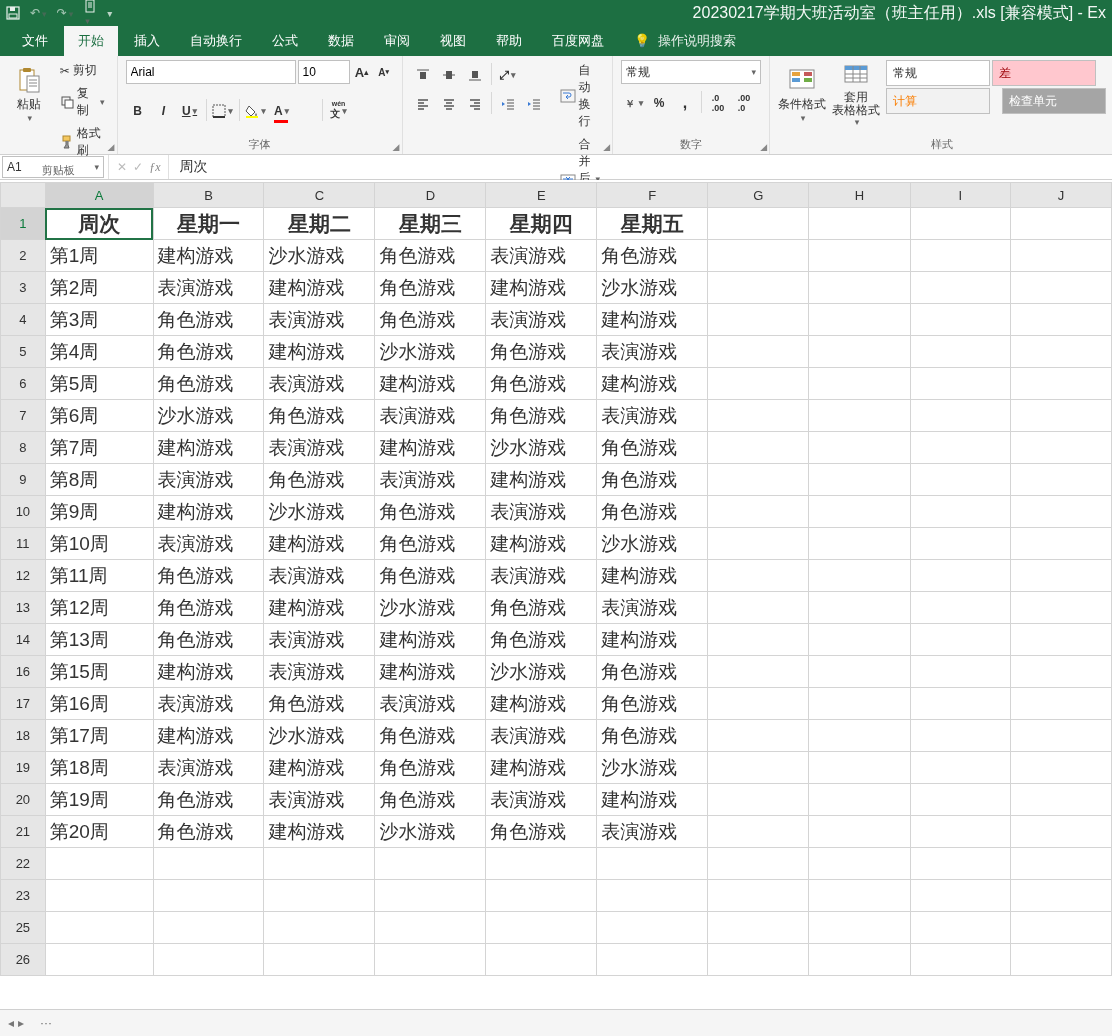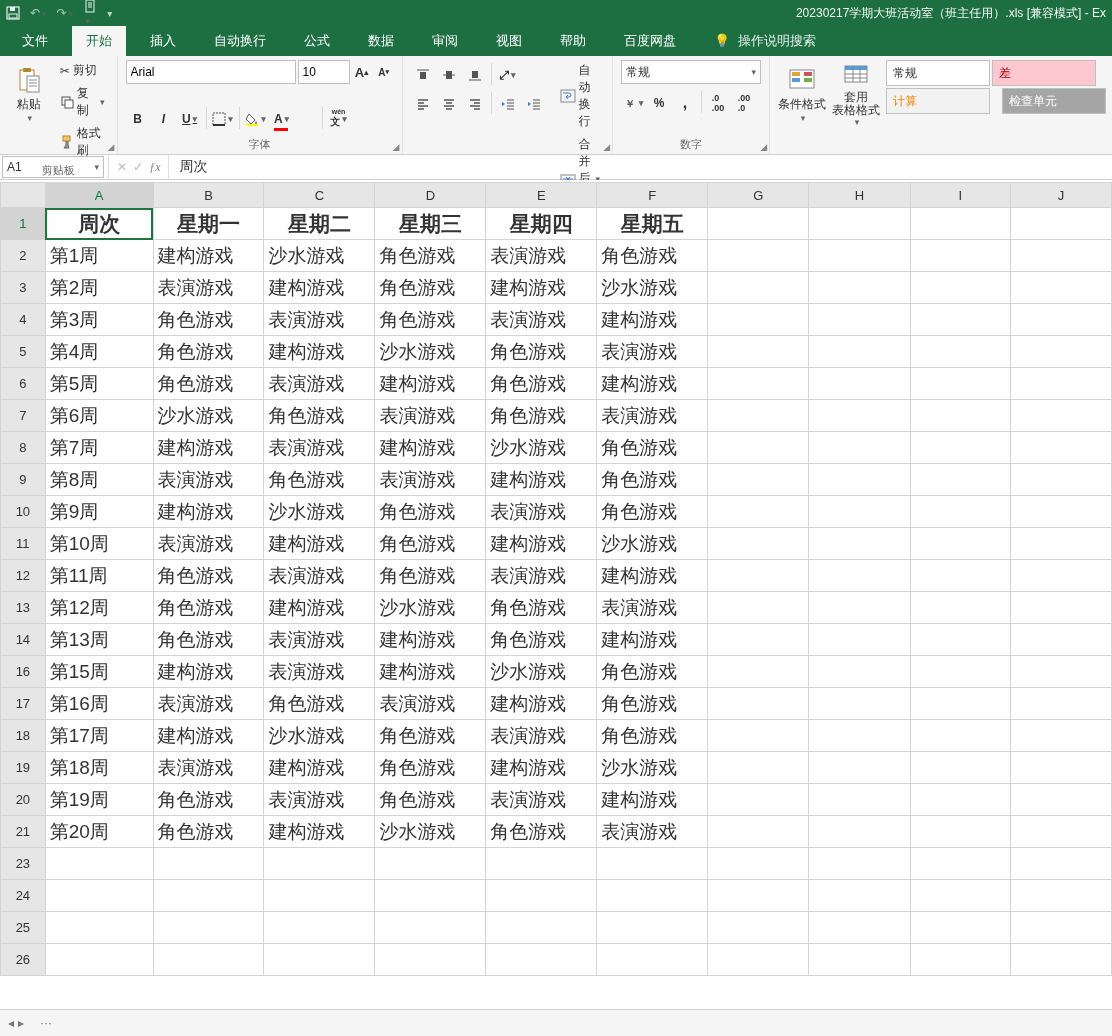--- a/index.html
+++ b/index.html
@@ -1,20 +1,20 @@
 <!DOCTYPE html>
 <html><head>
 <meta charset="utf-8">
 <style>
   html,body{margin:0;padding:0;font-family:"Microsoft YaHei","SimSun",Arial,sans-serif;font-size:12px;background:#fff;color:#333;overflow:hidden}
   .titlebar{height:26px;background:#1d6f42;display:flex;align-items:center;color:#fff;padding:0 6px;justify-content:space-between}
   .titlebar .qat{display:flex;gap:10px;align-items:center}
   .titlebar .qat span{opacity:.9}
-  .titlebar .doc-title{font-size:12px;opacity:.95}
-  .menubar{height:30px;background:#1d6f42;display:flex;align-items:flex-end;padding:0 8px;gap:10px}
+  .titlebar .doc-title{font-size:16px;opacity:.95}
+  .menubar{height:30px;background:#1d6f42;display:flex;align-items:flex-end;padding:0 8px;gap:2px}
   .menubar .tab{color:#fff;padding:6px 14px 6px;font-size:13px;cursor:default}
   .menubar .tab.active{background:#f5f5f5;color:#1d6f42}
   .ribbon{background:#f5f5f5;border-bottom:1px solid #d0d0d0;height:98px;display:flex}
   .group{border-right:1px solid #e0e0e0;padding:4px 8px 2px;display:flex;flex-direction:column;justify-content:space-between;position:relative}
   .group .group-body{display:flex;gap:6px;align-items:flex-start}
   .group-label{text-align:center;font-size:11px;color:#666;padding-top:2px}
   .btn{display:flex;align-items:center;gap:3px;padding:2px 4px;font-size:12px;color:#333}
   .big-btn{display:flex;flex-direction:column;align-items:center;justify-content:center;width:48px;height:68px;font-size:12px;color:#333}
   .big-btn .ico{width:28px;height:28px;margin-bottom:2px}
   .vcol{display:flex;flex-direction:column;gap:2px}
@@ -138,21 +138,21 @@
             </span>
             <span>格式刷</span>
           </div>
       </div>
     </div>
     <div class="group-label">剪贴板</div>
     <span class="launcher">◢</span>
   </div>
 
   <div class="group">
-    <div class="group-body vcol" style="gap:20px">
+    <div class="group-body vcol" style="gap:12px">
       <div style="display:flex;gap:2px;align-items:center">
         <input class="fontbox fontname" value="Arial" style="">
         <input class="fontbox fontsize" value="10" style="">
         <span class="iconbtn small" style="font-size:13px">A<span style="font-size:8px;vertical-align:super">▴</span></span>
         <span class="iconbtn small" style="font-size:10px">A<span style="font-size:7px;vertical-align:super">▾</span></span>
       </div>
       <div class="iconrow">
         <span class="iconbtn">B</span>
         <span class="iconbtn" style="font-style:italic">I</span>
         <span class="iconbtn" style="text-decoration:underline">
@@ -338,20 +338,21 @@
         <div style="display:flex;gap:2px">
           <div class="style-cell sc-normal">常规</div>
           <div class="style-cell sc-bad">差</div>
         </div>
         <div style="display:flex;gap:12px">
           <div class="style-cell sc-calc">计算</div>
           <div class="style-cell sc-check">检查单元</div>
         </div>
       </div>
     </div>
+    <div class="group-label">样式</div>
   </div>
 </div>
 
 <div class="fbar">
   <div class="namebox">
       <span>A1</span>
       <span class="dd">▾</span>
     </div>
   <div class="fx-btns">
     <span style="color:#bbb">✕</span>
@@ -633,34 +634,34 @@
           <td class="">建构游戏</td>
           <td class="">沙水游戏</td>
           <td class="">角色游戏</td>
           <td class="">表演游戏</td>
           <td class=""></td>
           <td class=""></td>
           <td class=""></td>
           <td class=""></td>
         </tr>
         <tr>
+          <th class="rowhdr">22</th>
+          <td></td>
+          <td></td>
+          <td></td>
+          <td></td>
+          <td></td>
+          <td></td>
+          <td></td>
+          <td></td>
+          <td></td>
+          <td></td>
+        </tr>
+        <tr>
           <th class="rowhdr">23</th>
-          <td></td>
-          <td></td>
-          <td></td>
-          <td></td>
-          <td></td>
-          <td></td>
-          <td></td>
-          <td></td>
-          <td></td>
-          <td></td>
-        </tr>
-        <tr>
-          <th class="rowhdr">24</th>
           <td></td>
           <td></td>
           <td></td>
           <td></td>
           <td></td>
           <td></td>
           <td></td>
           <td></td>
           <td></td>
           <td></td>

